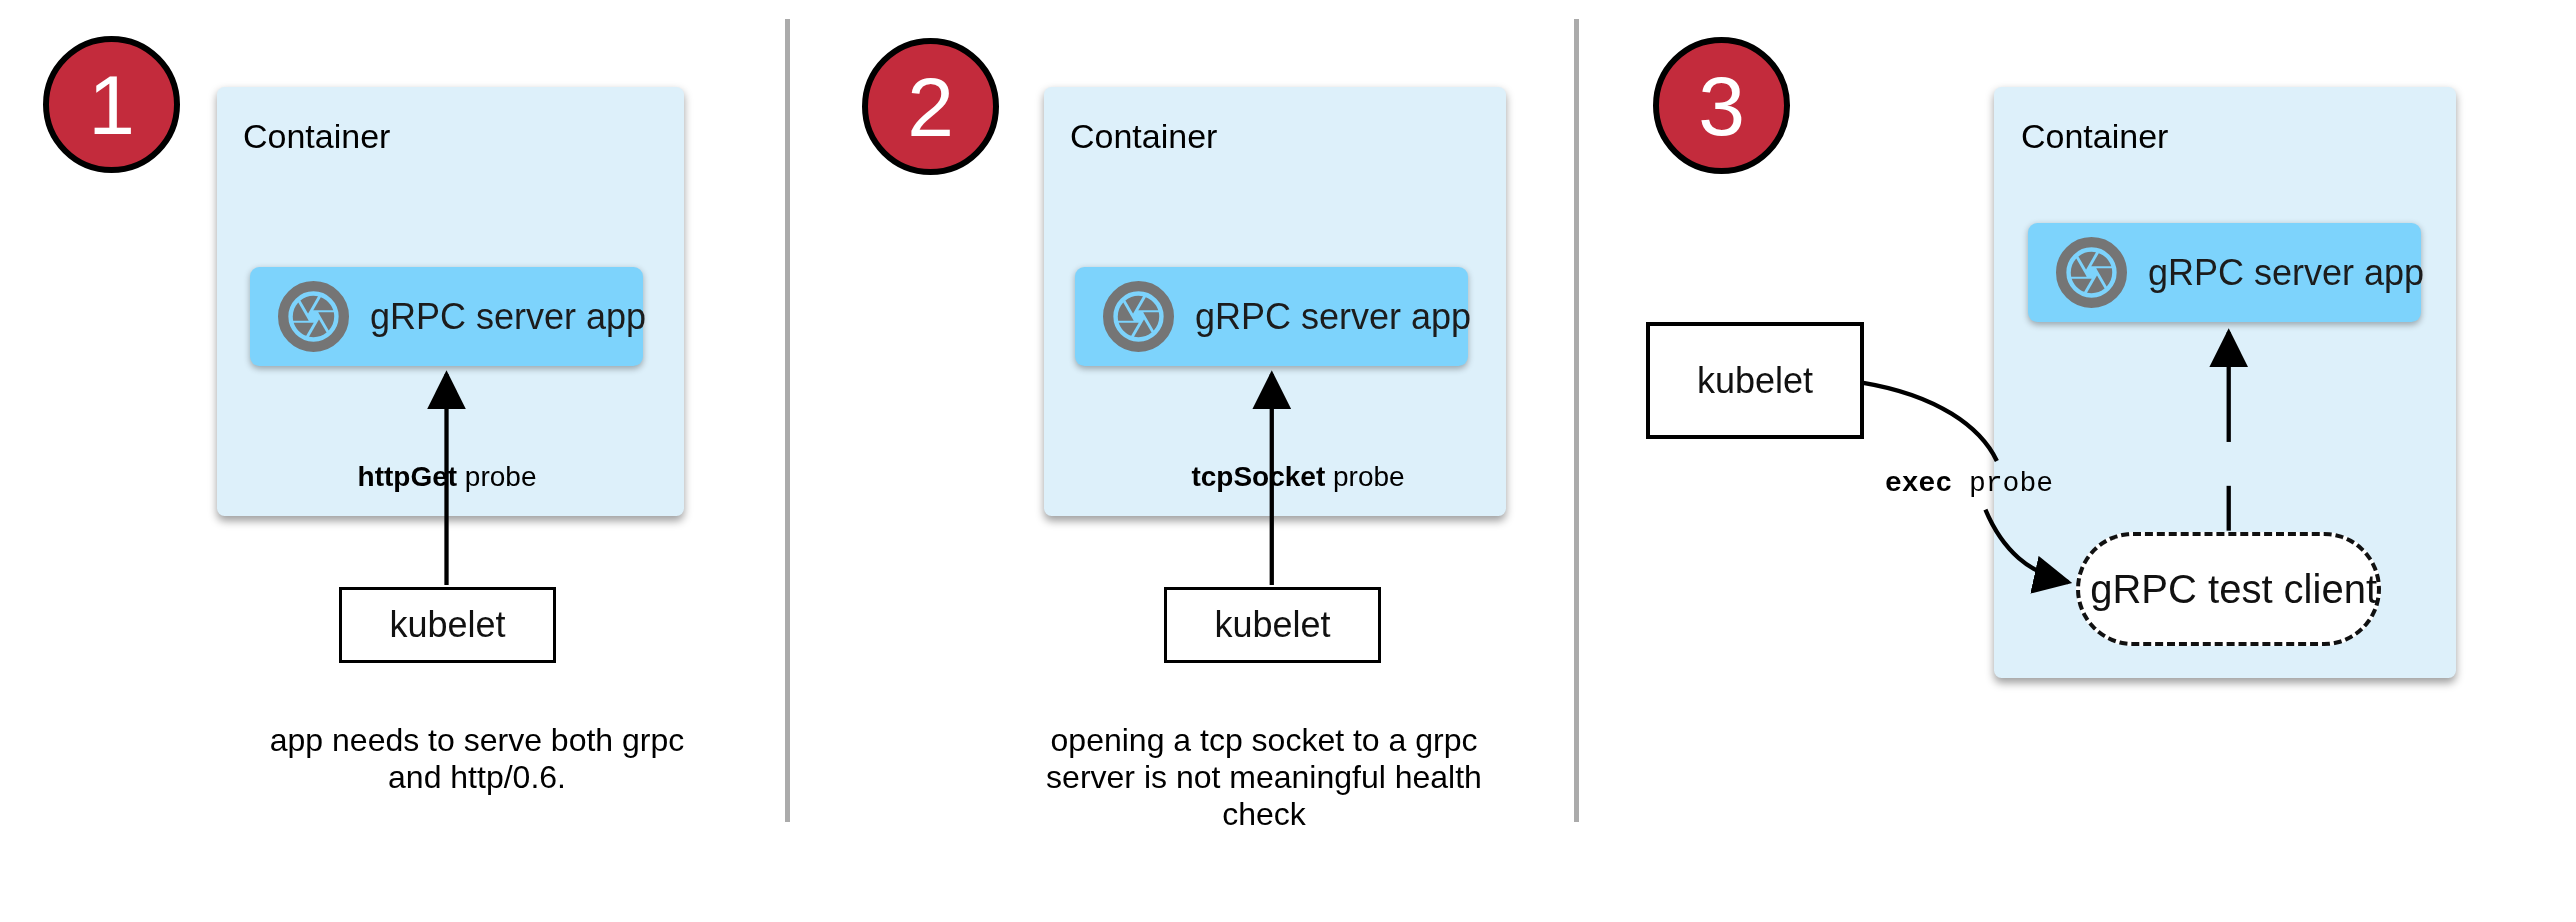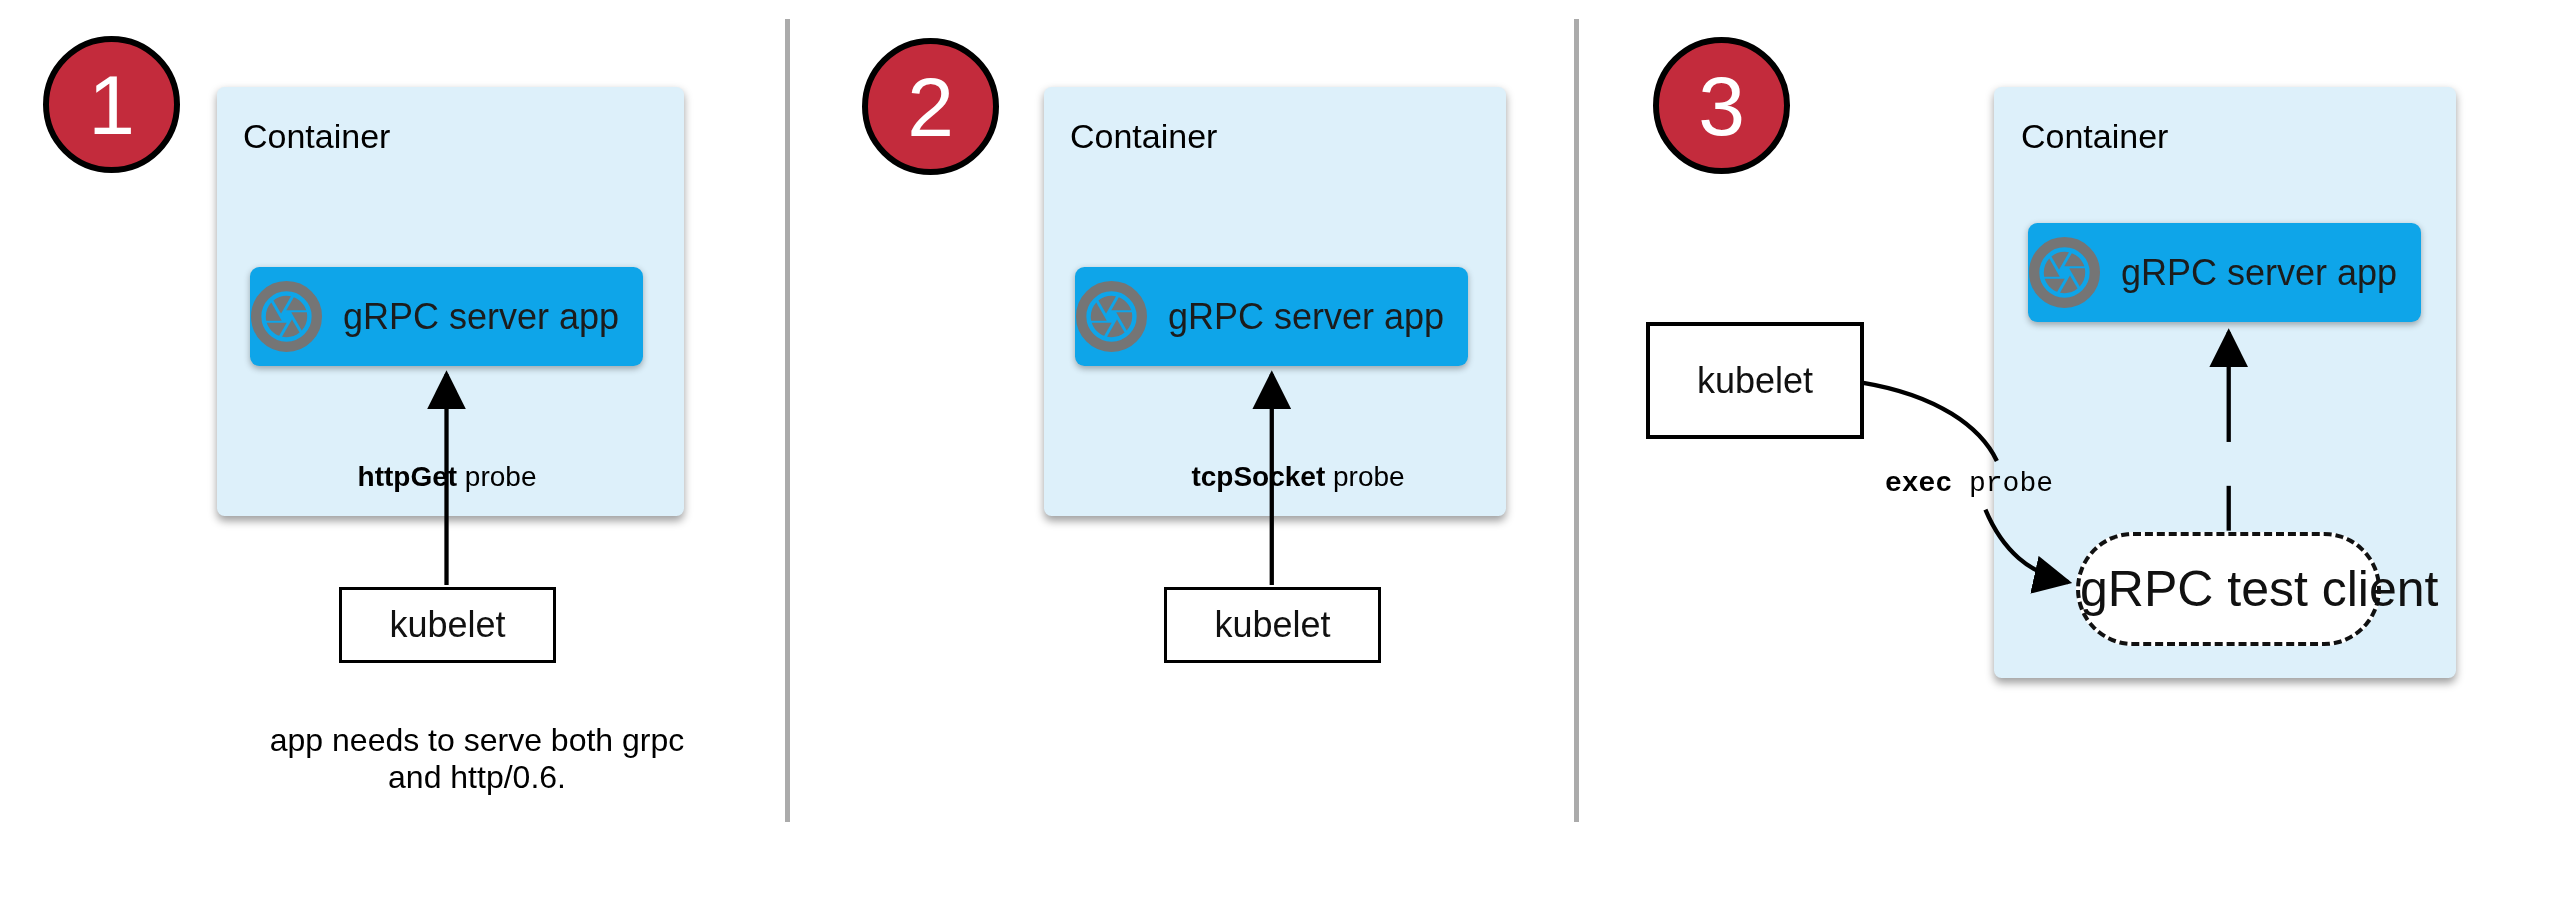--- a/index.html
+++ b/index.html
@@ -14,46 +14,46 @@
     color:#fff;font-size:84px;line-height:1;
   }
   .container-box{
     position:absolute;background:#DDF0FA;border-radius:7.6px;
     box-shadow:0 4.8px 8.6px rgba(0,0,0,0.38);
   }
   .container-label{
     position:absolute;font-size:34px;line-height:42px;color:#000000;white-space:nowrap;
   }
   .appbox{
-    position:absolute;background:#0ea5e9;border-radius:9.5px;
+    position:absolute;background:#7dd3fc;border-radius:9.5px;
     box-shadow:0 2.9px 6.7px rgba(0,0,0,0.30);
     display:flex;align-items:center;gap:21px;
-    padding-left:1px;box-sizing:border-box;
+    padding-left:28px;box-sizing:border-box;
   }
   .appbox .app-label{font-size:36px;color:#1c1c1c;white-space:nowrap;}
   .app-icon{width:71px;height:71px;flex:0 0 auto;}
   .kubelet{
     position:absolute;background:#ffffff;border:3.8px solid #000;box-sizing:border-box;
     display:flex;align-items:center;justify-content:center;
     font-size:36px;color:#111;
   }
   .kubelet.thick{border-width:4.8px;}
   .probe-label{
     position:absolute;transform:translateX(-50%);
     font-size:28px;line-height:46px;color:#000;white-space:nowrap;
   }
   .probe-label .bold{font-weight:700;}
   .free-label{
     position:absolute;transform:translateX(-50%);
     font-size:38px;line-height:46px;color:#111;white-space:nowrap;
   }
   .oval{
     position:absolute;background:#ffffff;border:4.8px dashed #111;border-radius:59px;
-    box-sizing:border-box;display:flex;align-items:center;justify-content:flex-start;
-    font-size:50px;color:#111;white-space:nowrap;
+    box-sizing:border-box;display:flex;align-items:center;justify-content:flex-end;
+    font-size:40px;color:#111;white-space:nowrap;
   }
   .caption{
     position:absolute;text-align:center;font-size:32px;line-height:37px;color:#000;
   }
   .divider{position:absolute;width:4.8px;background:#ABABAB;}
   .arrows{position:absolute;left:0;top:0;pointer-events:none;}
 </style>
 </head>
 <body>
 
@@ -110,20 +110,25 @@
         <path d="M13.73 15l-3.9 6.76c.7.15 1.42.24 2.17.24 2.4 0 4.6-.85 6.32-2.25l-3.66-6.35-.93 1.6z"></path>
       </g>
     </svg>
     <span class="app-label">gRPC server app</span>
   </div>
 
   <div class="kubelet" style="left:1164px;top:587px;width:217px;height:76px;">
     <span>kubelet</span>
   </div>
 
+  <div class="caption" style="left:978px;top:722px;width:572px;">
+    <div>opening a tcp socket to a grpc</div>
+    <div>server is not meaningful health</div>
+    <div>check</div>
+  </div>
 
   <div class="badge" style="left:1653px;top:37px;">
     <span>3</span>
   </div>
   <div class="container-box" style="left:1994px;top:87px;width:462px;height:591px;"></div>
   <div class="container-label" style="left:2021px;top:115px;">Container</div>
 
   <div class="appbox" style="left:2028px;top:223px;width:393px;height:99px;">
     <svg class="app-icon" viewBox="0 0 48 48">
       <circle cx="24" cy="24" r="20.5" fill="none" stroke="#757575" stroke-width="7"></circle>

